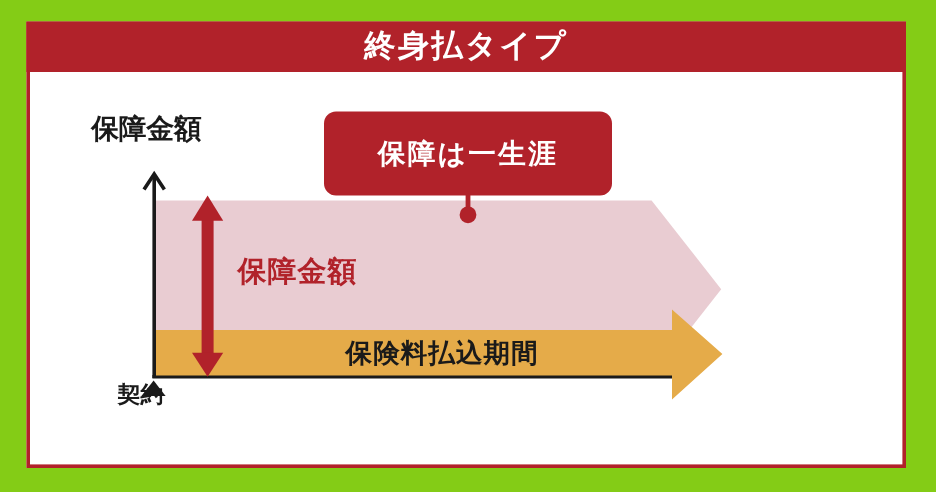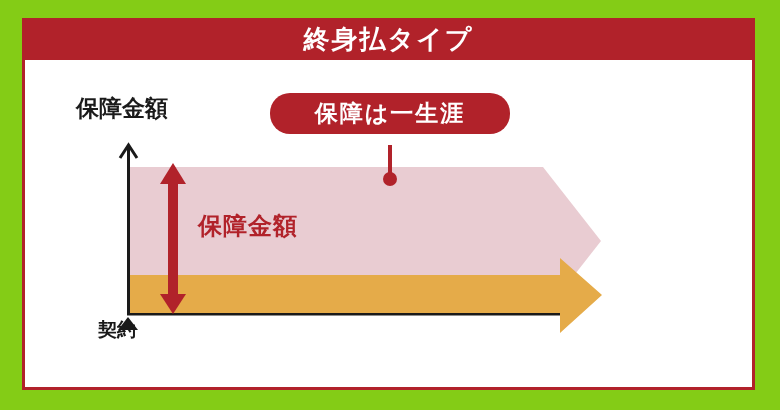--- a/index.html
+++ b/index.html
@@ -49,23 +49,23 @@
     white-space: nowrap;
   }
   .y-label   { left: 76px;  top: 96px; font-size: 23px; }
   .death     { left: 198px; top: 213px; font-size: 24px; color: #b1222a; letter-spacing: 1px; }
   .premium   { left: 288px; top: 284px; font-size: 22px; letter-spacing: 1px; }
   .x-label   { left: 581px; top: 301px; font-size: 23px; }
   .contract  { left: 98px;  top: 319px; font-size: 19px; }
   .callout {
     position: absolute;
     left: 270px; top: 93px;
-    width: 240px; height: 41px;
+    width: 240px; height: 70px;
     background: #b1222a;
-    border-radius: 20px;
+    border-radius: 10px;
     display: flex;
     align-items: center;
     justify-content: center;
   }
   .callout-text {
     color: #ffffff;
     font-size: 23px;
     font-weight: bold;
     letter-spacing: 2px;
   }
@@ -103,17 +103,18 @@
   </svg>
 
   <div class="label y-label">保障金額</div>
 
   <div class="callout">
     <span class="callout-text">保障は一生涯</span>
   </div>
 
   <div class="label death">保障金額</div>
 
+  <div class="label premium">保険料払込期間</div>
 
 
   <div class="label contract">契約</div>
 
 </div>
 
 </body></html>

